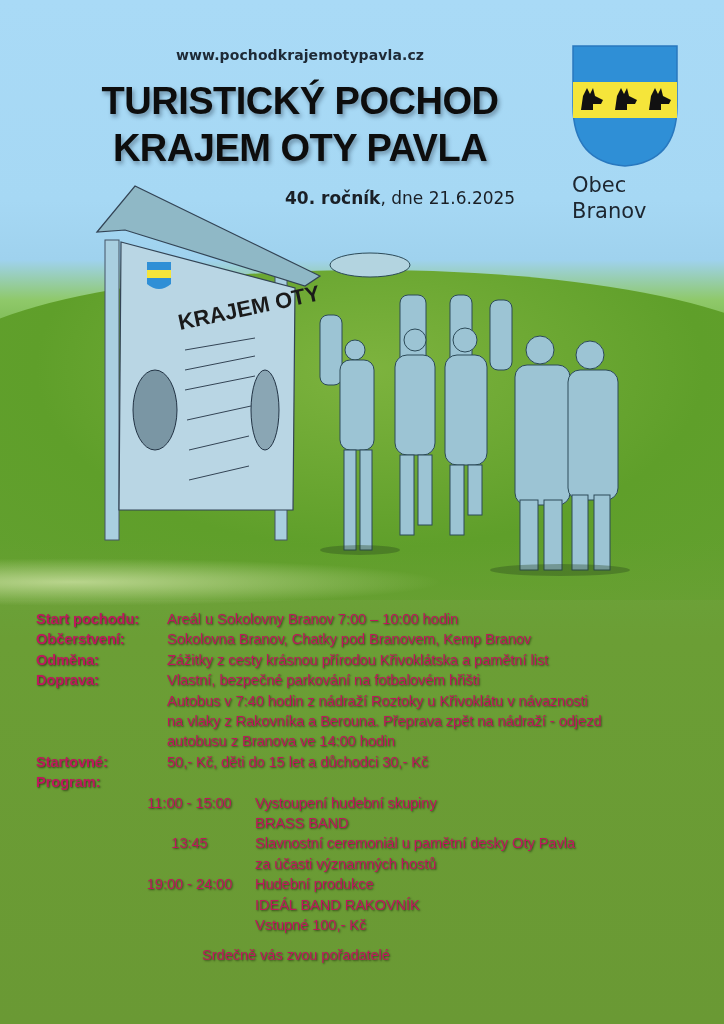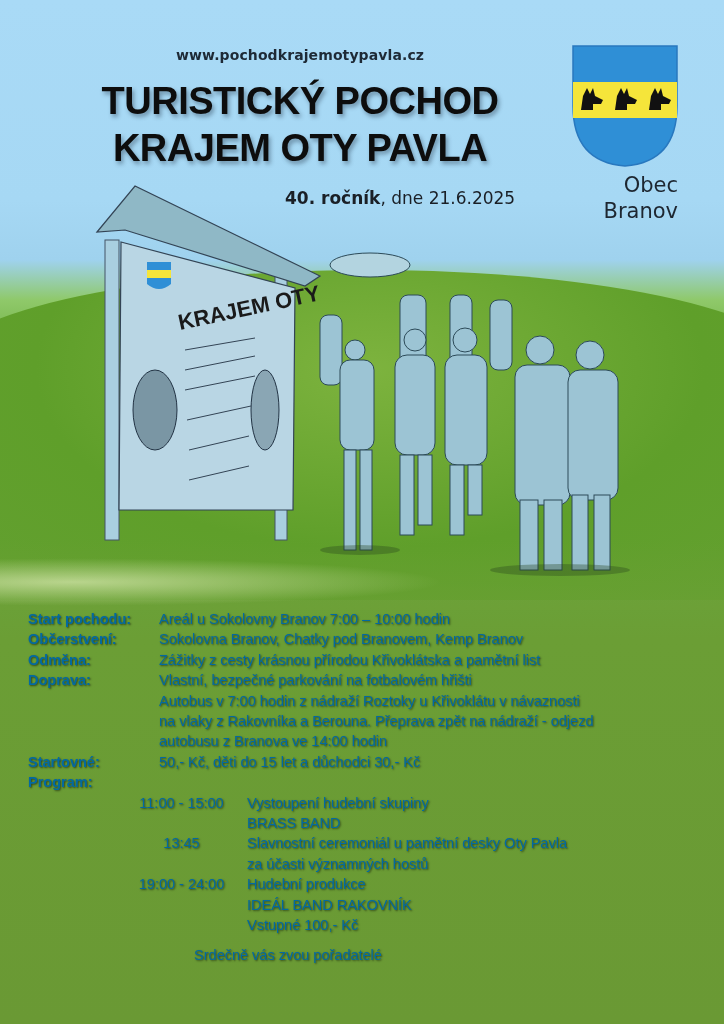--- a/index.html
+++ b/index.html
@@ -32,28 +32,28 @@
     text-shadow: 2px 3px 4px rgba(40,60,80,.45);
   }
   .title.l1 { top: 80px; }
   .title.l2 { top: 127px; }
   .edition {
     position: absolute; top: 188px; left: 285px; font-size: 17px; color: #1a1f26;
   }
   .edition b { font-weight: bold; }
   .crest { position: absolute; left: 571px; top: 44px; width: 108px; height: 124px; }
   .obec {
-    position: absolute; left: 572px; top: 172px; width: 106px; text-align: right;
+    position: absolute; left: 572px; top: 172px; width: 106px; text-align: left;
     font-size: 21px; color: #1d2630; line-height: 26px;
   }
   .board { position: absolute; left: 95px; top: 180px; width: 230px; height: 370px; }
   .crowd { position: absolute; left: 300px; top: 245px; width: 340px; height: 335px; }
   .info {
-    position: absolute; left: 28px; top: 609px; width: 660px;
-    color: #0369a1; font-size: 14.5px; line-height: 20.4px;
+    position: absolute; left: 36px; top: 609px; width: 660px;
+    color: #be185d; font-size: 14.5px; line-height: 20.4px;
     text-shadow: 1px 1px 2px rgba(0,0,0,.55);
     font-family: "Liberation Sans", sans-serif;
   }
   .row { display: flex; }
   .lbl { width: 131px; font-weight: bold; flex-shrink: 0; }
   .val { flex: 1; }
   .prog-title { font-weight: bold; }
   .prog { margin-left: 88px; }
   .prog .row .time { width: 131px; flex-shrink: 0; text-align: center; }
   .closing { text-align: center; width: 520px; margin-top: 9px; padding-left: 0; }
@@ -153,21 +153,21 @@
   <div class="row">
     <div class="lbl">Odměna:</div>
     <div class="val">
         <div>Zážitky z cesty krásnou přírodou Křivoklátska a pamětní list</div>
       </div>
   </div>
   <div class="row">
     <div class="lbl">Doprava:</div>
     <div class="val">
       <div>Vlastní, bezpečné parkování na fotbalovém hřišti</div>
-      <div>Autobus v 7:00 hodin z nádraží Roztoky u Křivoklátu v návaznosti</div>
+      <div>Autobus v 7:40 hodin z nádraží Roztoky u Křivoklátu v návaznosti</div>
       <div>na vlaky z Rakovníka a Berouna. Přeprava zpět na nádraží - odjezd</div>
       <div>autobusu z Branova ve 14:00 hodin</div>
     </div>
   </div>
   <div class="row">
     <div class="lbl">Startovné:</div>
     <div class="val">
         <div>50,- Kč, děti do 15 let a důchodci 30,- Kč</div>
       </div>
   </div>

